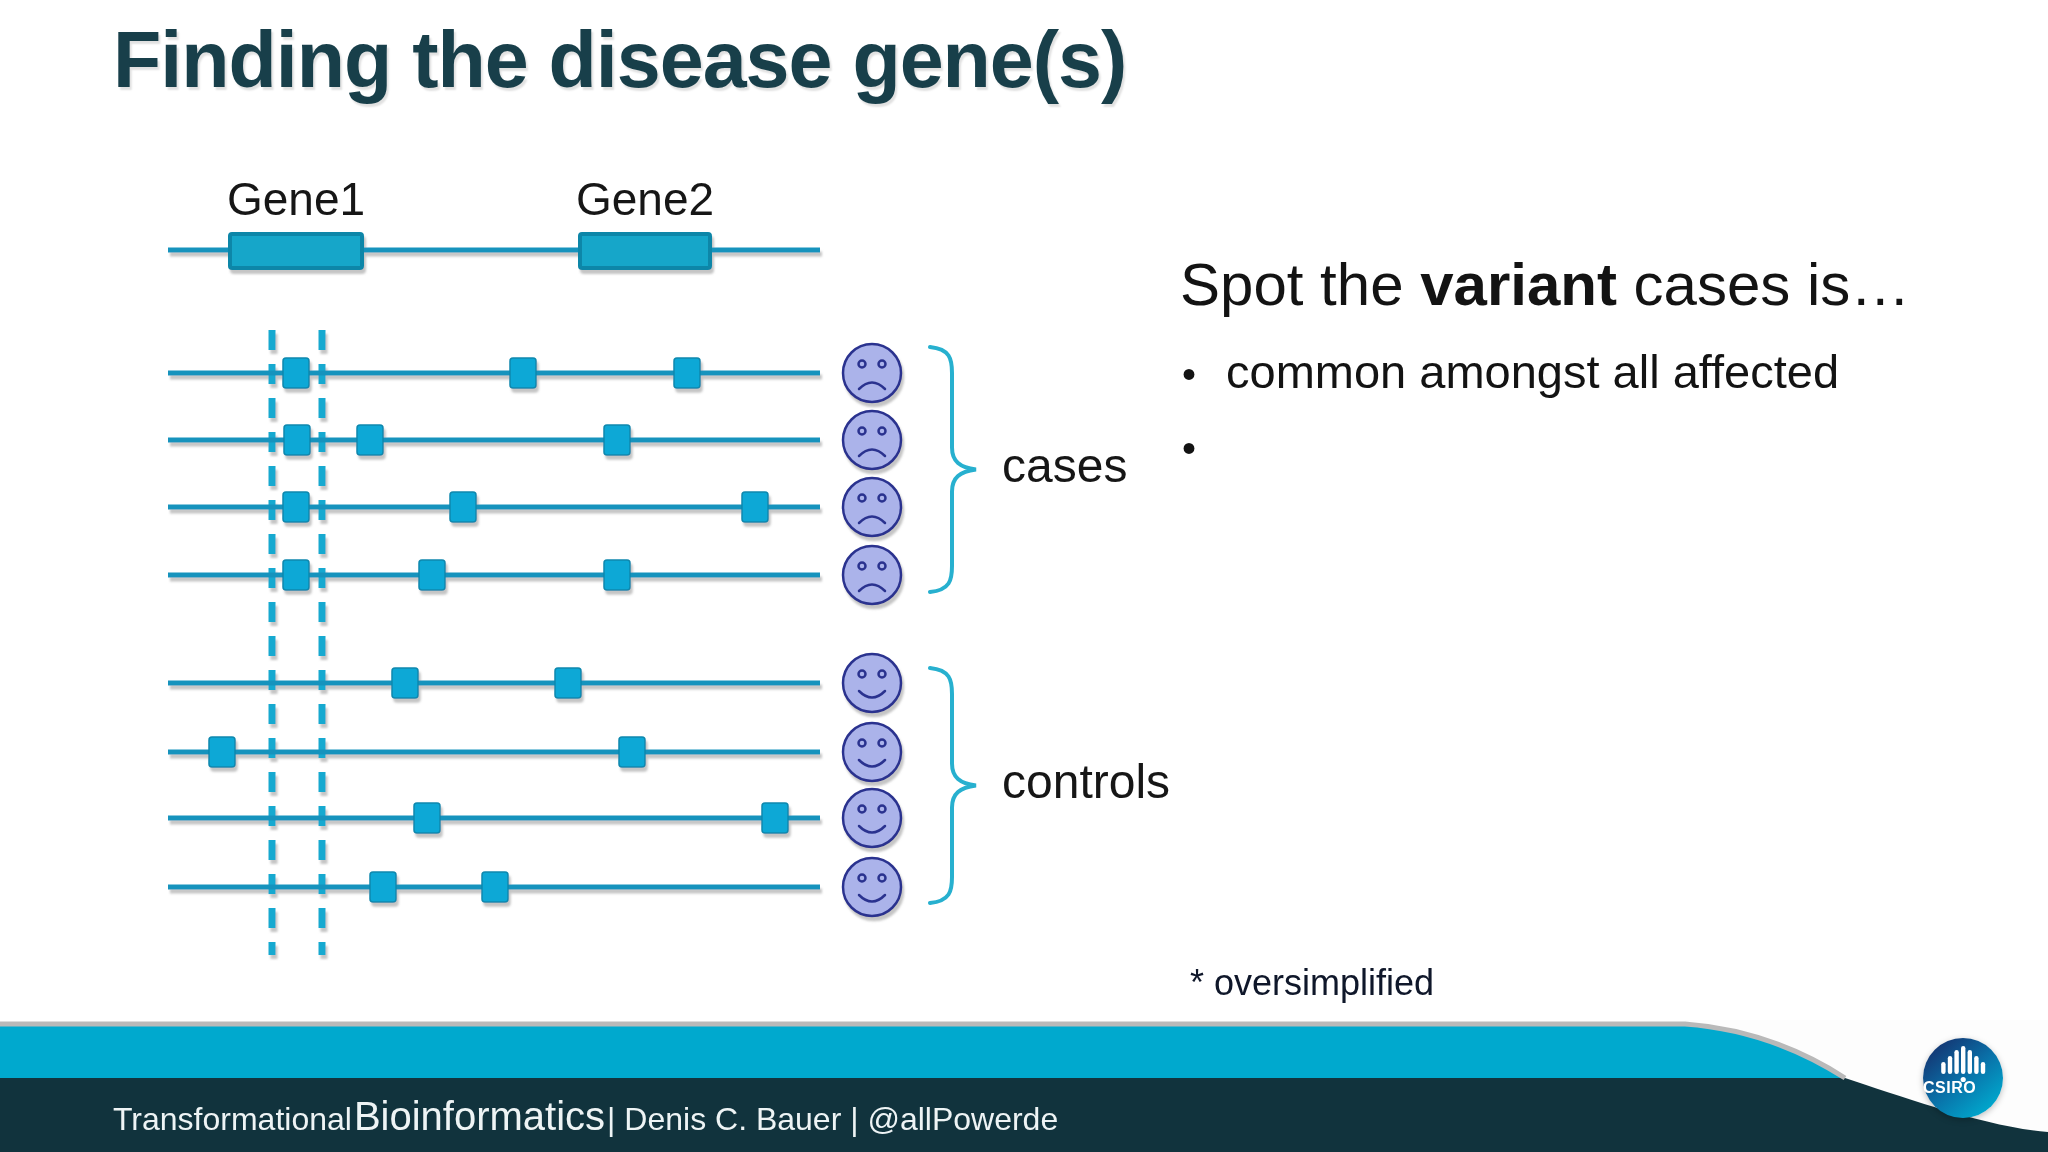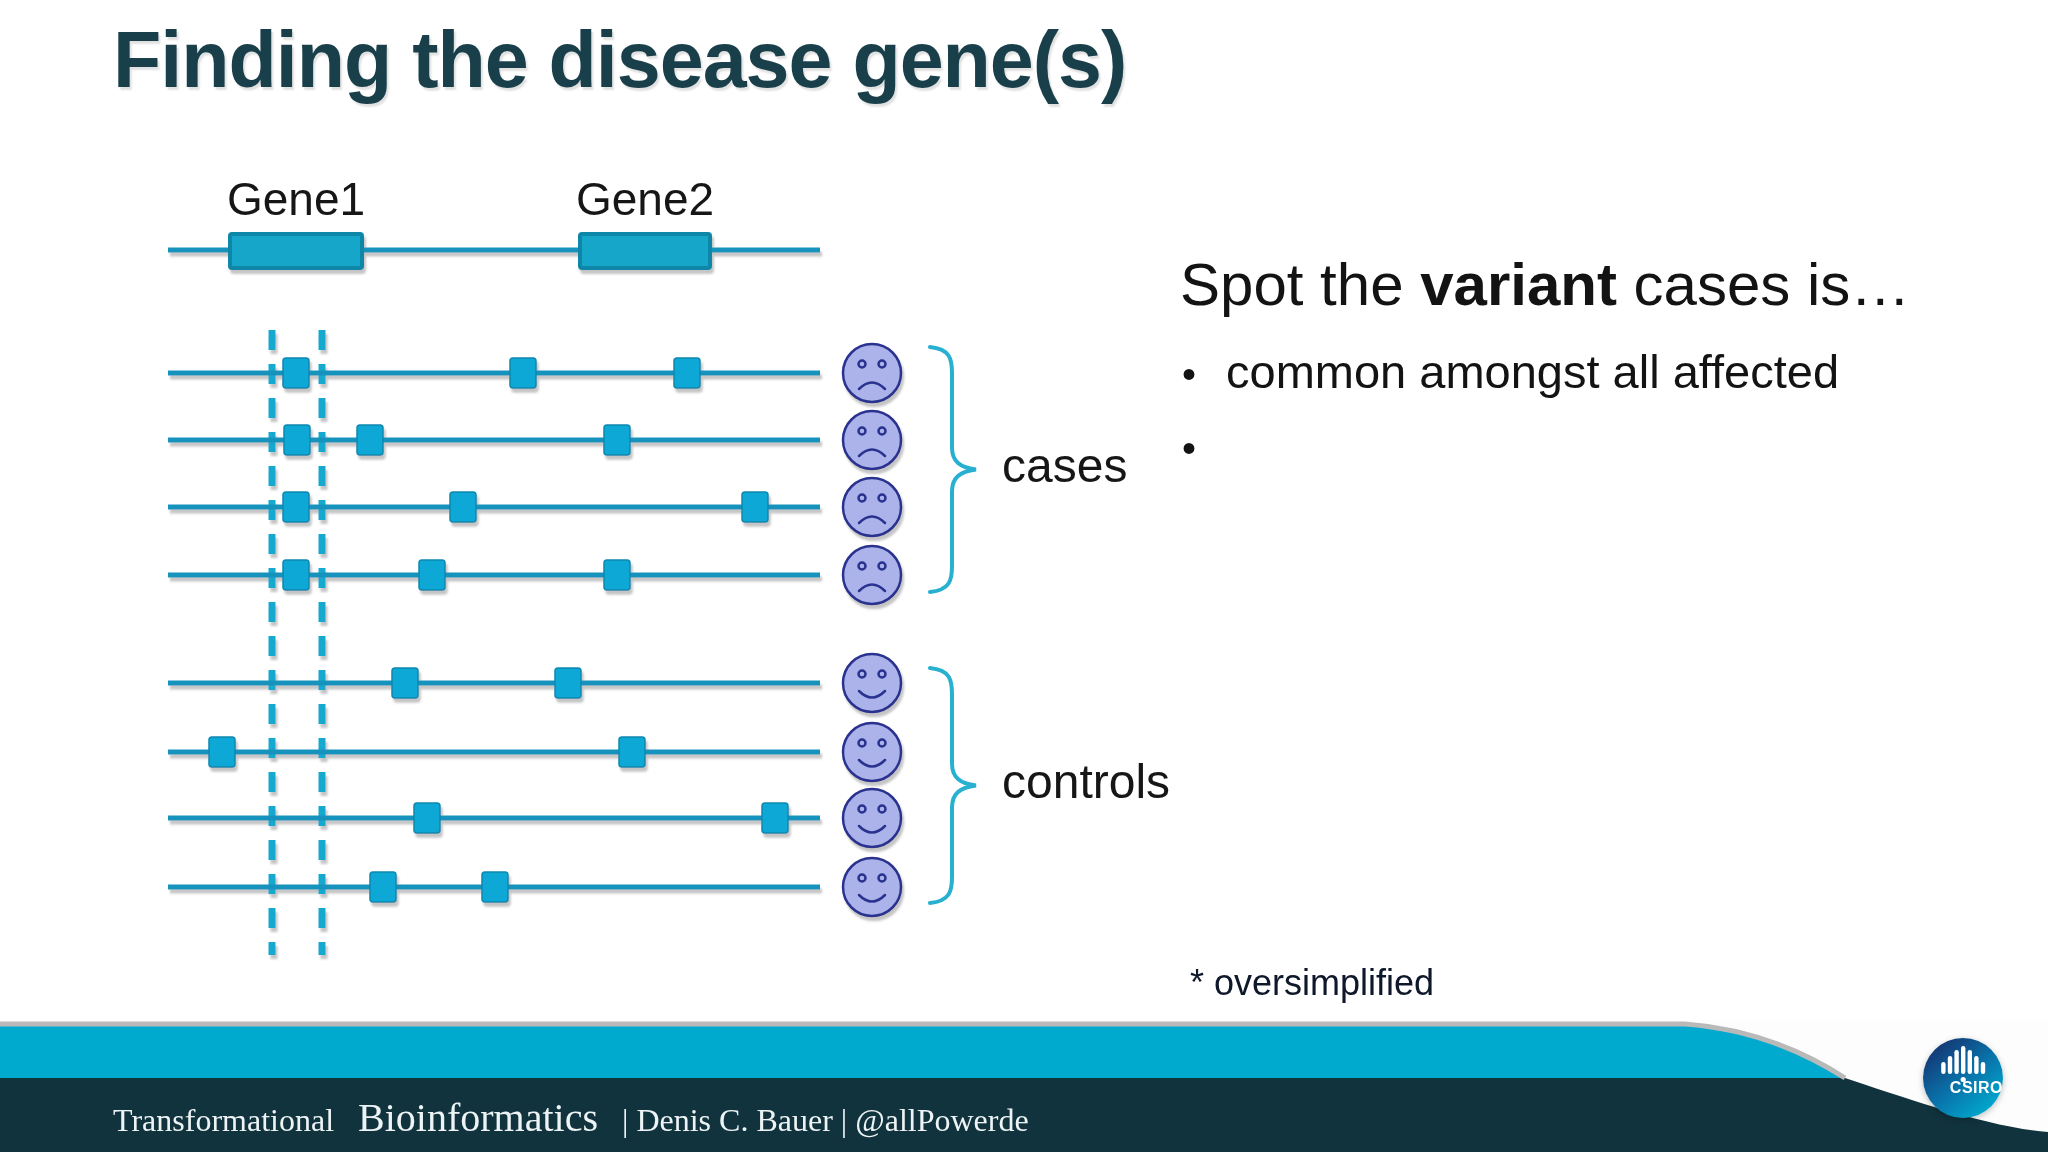--- a/index.html
+++ b/index.html
@@ -27,34 +27,34 @@
     font-size:47px;color:#131313;height:82px;white-space:nowrap;
   }
   .bullet-list .dot{font-size:40px;}
   .footnote{
     position:absolute;left:1190px;top:962px;
     font-size:36px;color:#0f172a;white-space:nowrap;
   }
   .footer-art{position:absolute;left:0;top:1020px;}
   .footer-text{
     position:absolute;left:113px;top:1094px;
-    display:flex;align-items:baseline;gap:24px;
-    color:#eef4f5;white-space:nowrap;font-family:Liberation Serif, serif;
+    display:flex;align-items:baseline;gap:2px;
+    color:#eef4f5;white-space:nowrap;
   }
   .footer-text .seg-small{font-size:32px;}
   .footer-text .seg-large{font-size:40px;}
   .csiro-logo{
     position:absolute;left:1923px;top:1038px;width:80px;height:80px;
     border-radius:50%;
     background:linear-gradient(140deg,#15316e 8%,#0a6ea6 48%,#00a9ce 88%);
     box-shadow:0 2px 6px rgba(0,0,0,0.25);
   }
   .csiro-logo svg{position:absolute;left:0;top:0;}
   .csiro-text{
-    position:absolute;left:0;top:41px;width:100%;text-align:right;
+    position:absolute;left:0;top:41px;width:100%;text-align:left;
     color:#ffffff;font-size:16px;font-weight:bold;letter-spacing:0.5px;
   }
 </style>
 </head>
 <body>
 
 <div class="slide">
 
   <h1 class="slide-title">Finding the disease gene(s)</h1>
 

